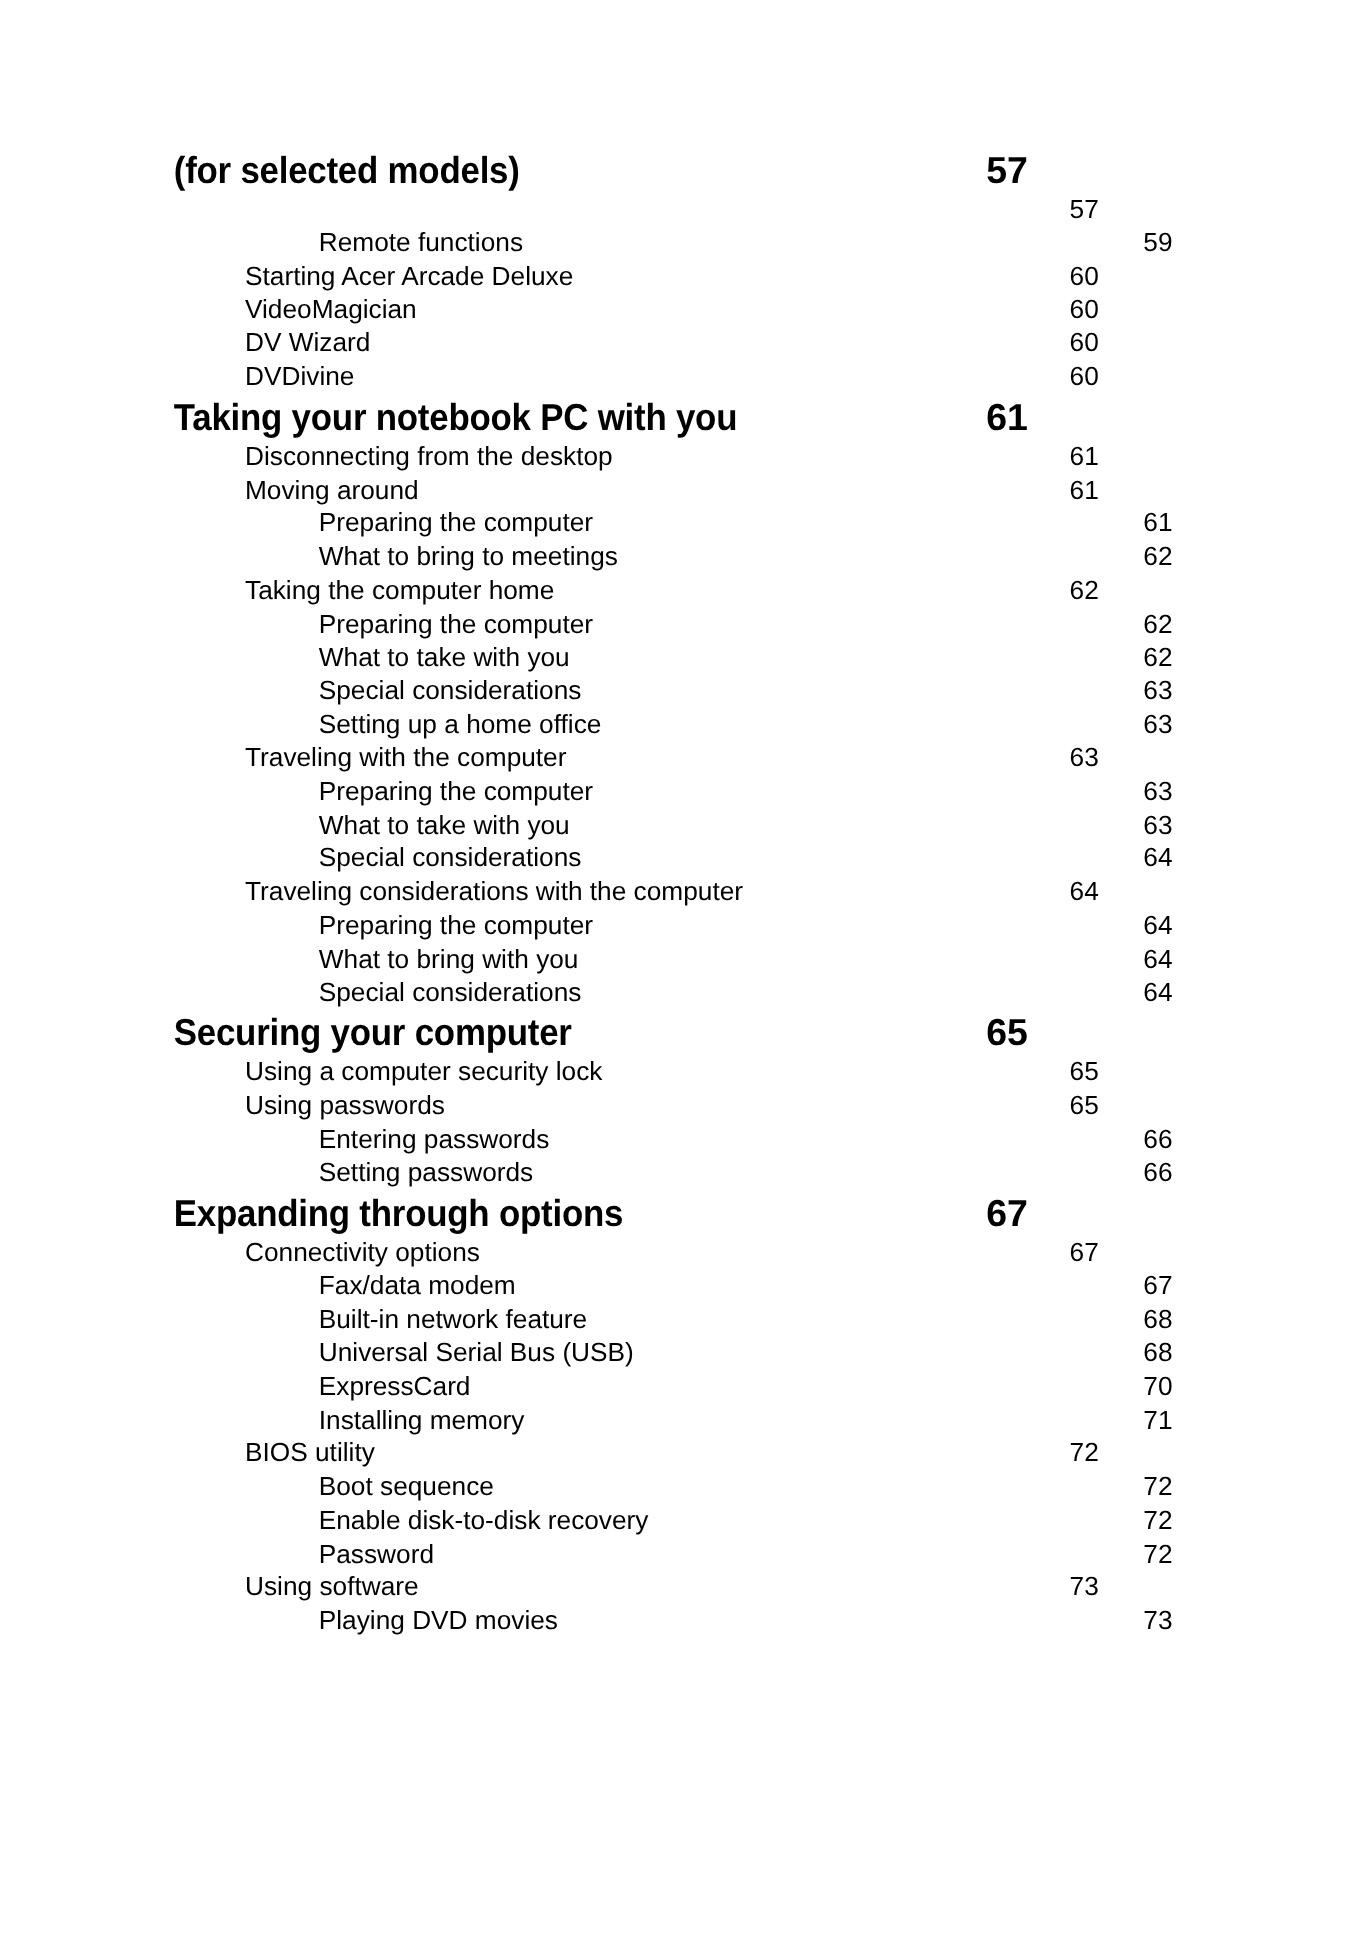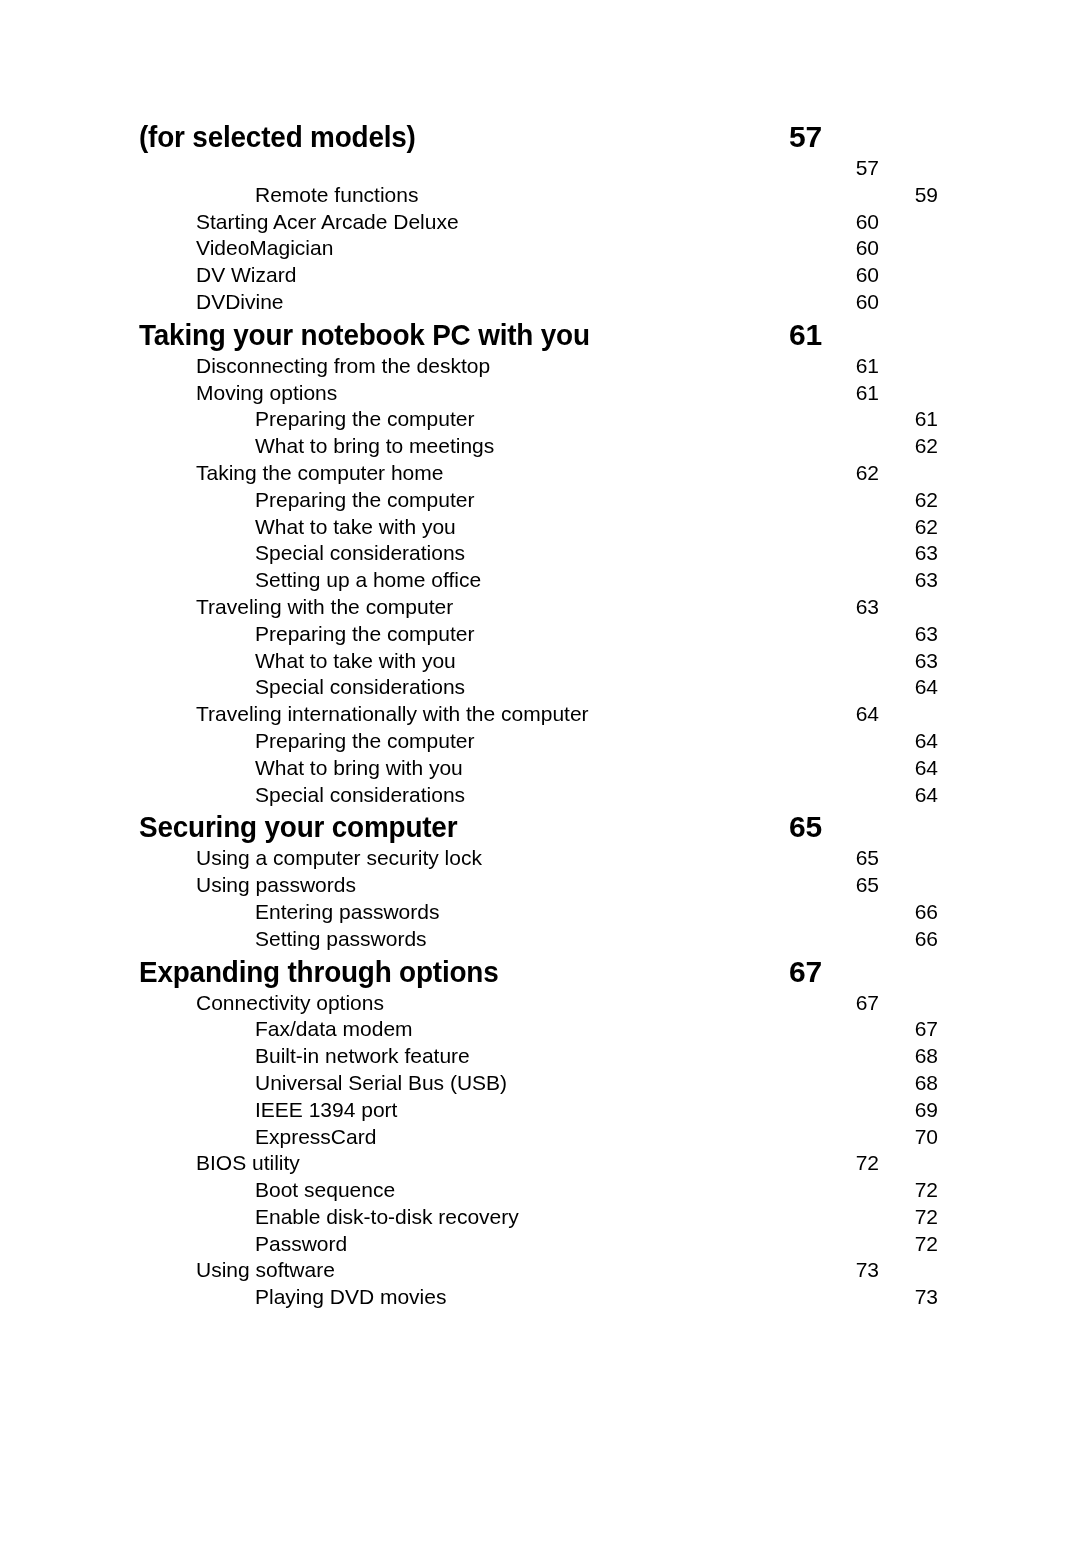--- a/index.html
+++ b/index.html
@@ -136,21 +136,21 @@
         <span class="toc-label">Taking your notebook PC with you</span>
         <span class="toc-filler"></span>
         <span class="toc-page-num">61</span>
       </div>
       <div class="toc-row level-1">
         <span class="toc-label">Disconnecting from the desktop</span>
         <span class="toc-filler"></span>
         <span class="toc-page-num">61</span>
       </div>
       <div class="toc-row level-1">
-        <span class="toc-label">Moving options</span>
+        <span class="toc-label">Moving around</span>
         <span class="toc-filler"></span>
         <span class="toc-page-num">61</span>
       </div>
       <div class="toc-row level-2">
         <span class="toc-label">Preparing the computer</span>
         <span class="toc-filler"></span>
         <span class="toc-page-num">61</span>
       </div>
       <div class="toc-row level-2">
         <span class="toc-label">What to bring to meetings</span>
@@ -196,21 +196,21 @@
         <span class="toc-label">What to take with you</span>
         <span class="toc-filler"></span>
         <span class="toc-page-num">63</span>
       </div>
       <div class="toc-row level-2">
         <span class="toc-label">Special considerations</span>
         <span class="toc-filler"></span>
         <span class="toc-page-num">64</span>
       </div>
       <div class="toc-row level-1">
-        <span class="toc-label">Traveling internationally with the computer</span>
+        <span class="toc-label">Traveling considerations with the computer</span>
         <span class="toc-filler"></span>
         <span class="toc-page-num">64</span>
       </div>
       <div class="toc-row level-2">
         <span class="toc-label">Preparing the computer</span>
         <span class="toc-filler"></span>
         <span class="toc-page-num">64</span>
       </div>
       <div class="toc-row level-2">
         <span class="toc-label">What to bring with you</span>
@@ -266,28 +266,28 @@
         <span class="toc-label">Built-in network feature</span>
         <span class="toc-filler"></span>
         <span class="toc-page-num">68</span>
       </div>
       <div class="toc-row level-2">
         <span class="toc-label">Universal Serial Bus (USB)</span>
         <span class="toc-filler"></span>
         <span class="toc-page-num">68</span>
       </div>
       <div class="toc-row level-2">
-        <span class="toc-label">IEEE 1394 port</span>
-        <span class="toc-filler"></span>
-        <span class="toc-page-num">69</span>
-      </div>
-      <div class="toc-row level-2">
         <span class="toc-label">ExpressCard</span>
         <span class="toc-filler"></span>
         <span class="toc-page-num">70</span>
+      </div>
+      <div class="toc-row level-2">
+        <span class="toc-label">Installing memory</span>
+        <span class="toc-filler"></span>
+        <span class="toc-page-num">71</span>
       </div>
       <div class="toc-row level-1">
         <span class="toc-label">BIOS utility</span>
         <span class="toc-filler"></span>
         <span class="toc-page-num">72</span>
       </div>
       <div class="toc-row level-2">
         <span class="toc-label">Boot sequence</span>
         <span class="toc-filler"></span>
         <span class="toc-page-num">72</span>

